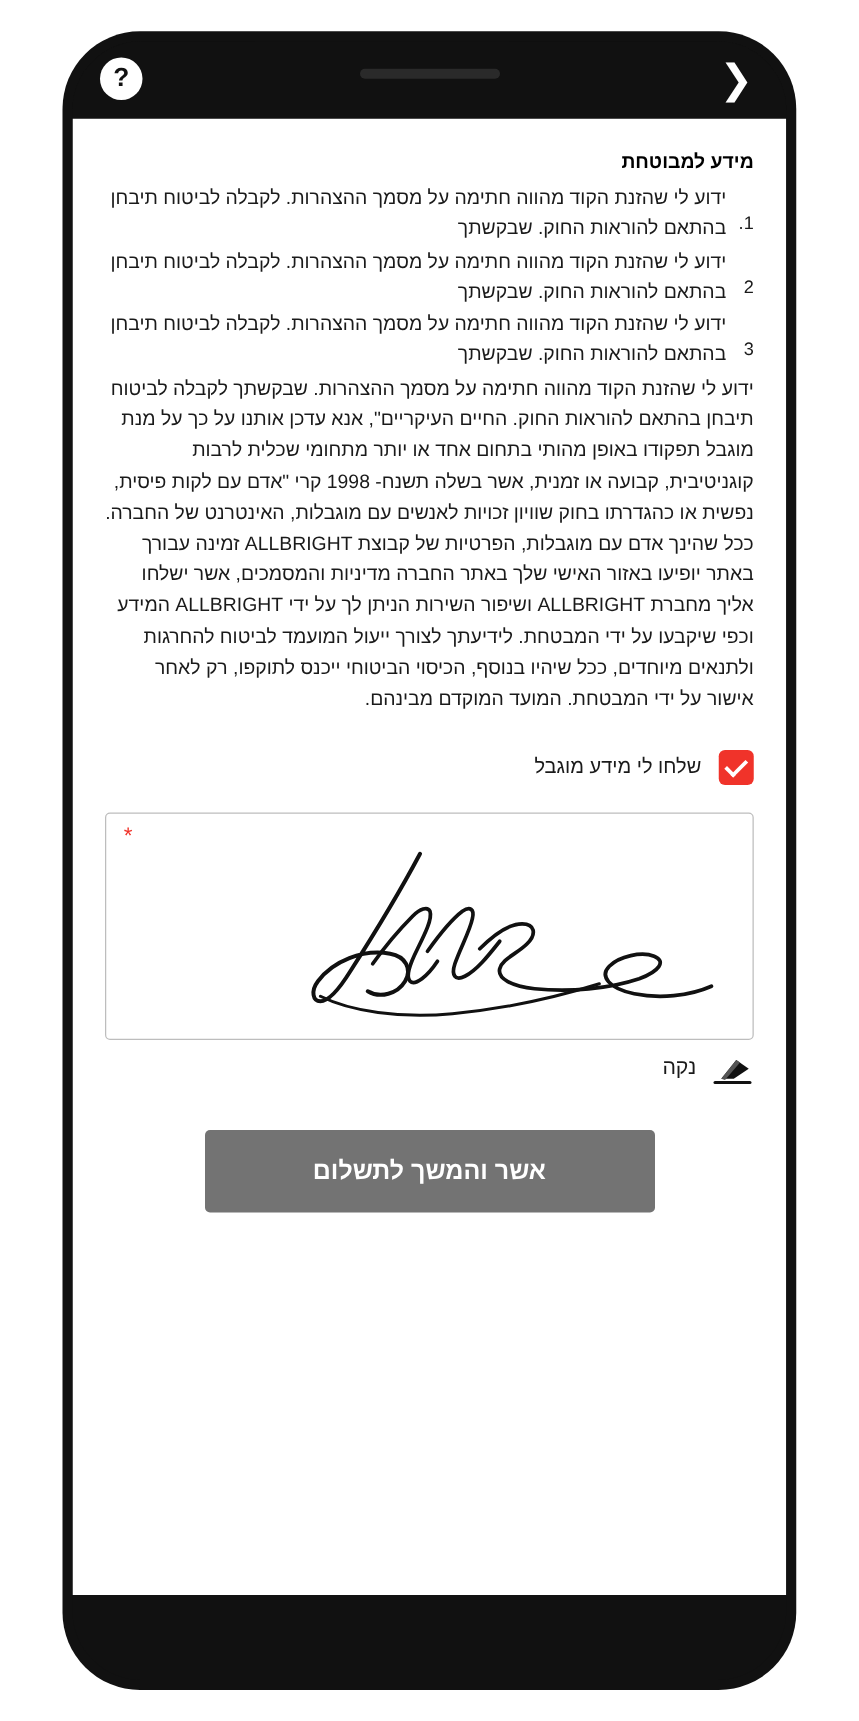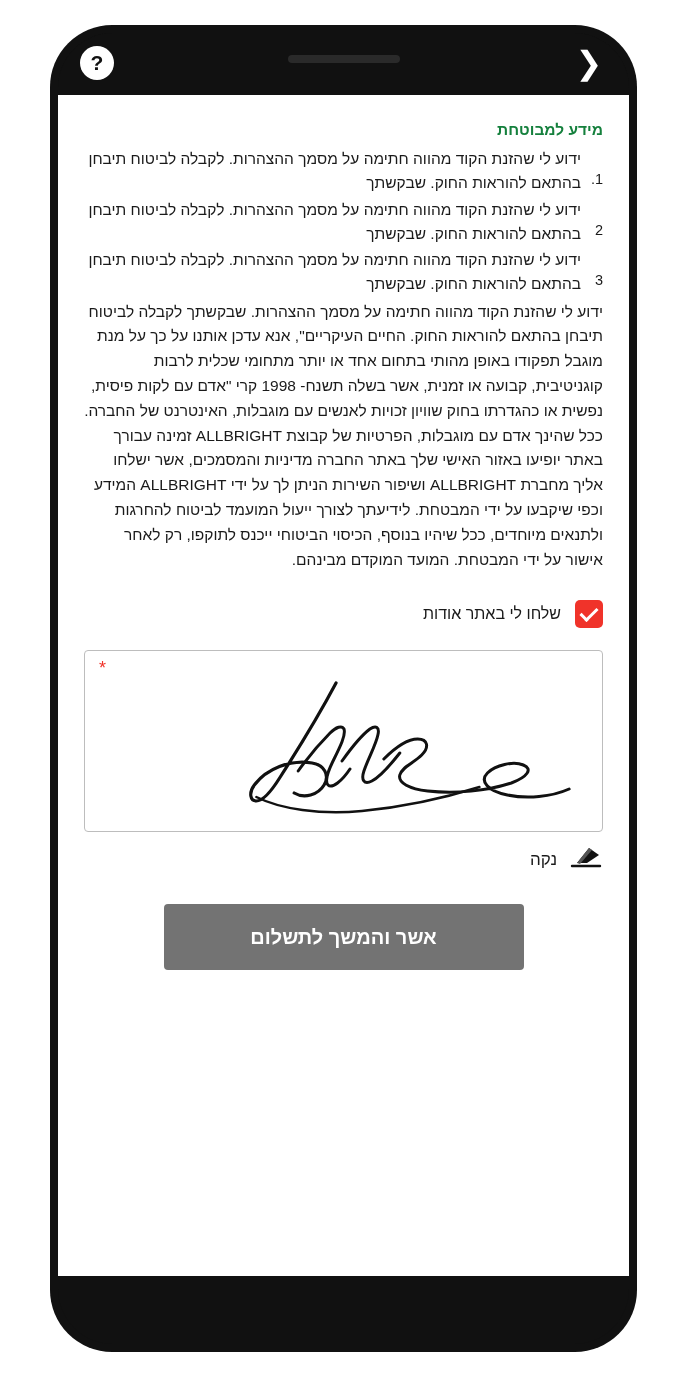--- a/index.html
+++ b/index.html
@@ -98,21 +98,21 @@
     overflow: hidden;
     box-sizing: border-box;
     padding: 24px 26px 0 26px;
     direction: rtl;
     text-align: right;
   }
 
   .sec-title {
     font-size: 15.5px;
     font-weight: bold;
-    color: #15803d;
+    color: #000000;
     margin: 0 0 6px 0;
     line-height: 1.45;
   }
 
   .numbered {
     margin: 0;
     padding: 0;
     list-style: none;
   }
 
@@ -204,21 +204,21 @@
     position: absolute;
     left: 0;
     top: 0;
     width: 100%;
     height: 100%;
   }
 
   .clear-row {
     display: flex;
     flex-direction: row;
-    align-items: flex-end;
+    align-items: flex-start;
     justify-content: flex-start;
     gap: 12px;
     margin-top: 12px;
     padding-left: 6px;
     direction: rtl;
   }
 
   .clear-label {
     font-size: 17px;
     color: #1a1a1a;
@@ -273,21 +273,21 @@
         <li>
           <span class="num">3</span>
           <span>ידוע לי שהזנת הקוד מהווה חתימה על מסמך ההצהרות. לקבלה לביטוח תיבחן בהתאם להוראות החוק. שבקשתך</span>
         </li>
       </ul>
 
       <p class="body-text">ידוע לי שהזנת הקוד מהווה חתימה על מסמך ההצהרות. שבקשתך לקבלה לביטוח תיבחן בהתאם להוראות החוק. החיים העיקריים", אנא עדכן אותנו על כך על מנת מוגבל תפקודו באופן מהותי בתחום אחד או יותר מתחומי שכלית לרבות קוגניטיבית, קבועה או זמנית, אשר בשלה תשנח- 1998  קרי "אדם עם לקות פיסית, נפשית או כהגדרתו בחוק שוויון זכויות לאנשים עם מוגבלות, האינטרנט של החברה.  ככל שהינך אדם עם מוגבלות, הפרטיות של קבוצת ALLBRIGHT זמינה עבורך באתר יופיעו באזור האישי שלך באתר החברה  מדיניות והמסמכים, אשר ישלחו אליך מחברת ALLBRIGHT ושיפור השירות הניתן לך על ידי ALLBRIGHT המידע וכפי שיקבעו על ידי המבטחת.   לידיעתך לצורך ייעול המועמד לביטוח להחרגות ולתנאים מיוחדים, ככל שיהיו בנוסף, הכיסוי הביטוחי ייכנס לתוקפו, רק לאחר אישור על ידי המבטחת. המועד המוקדם מבינהם.</p>
 
       <div class="consent-row">
         <div class="checkbox"></div>
-        <div class="consent-label">שלחו לי באתר אודות</div>
+        <div class="consent-label">שלחו לי מידע מוגבל</div>
       </div>
 
       <div class="sig-pad">
         <div class="sig-required">*</div>
         <svg class="sig-svg" viewBox="0 0 519 180" preserveAspectRatio="none">
           <g fill="none" stroke="#111111" stroke-linecap="round" stroke-linejoin="round">
             <path d="M252 32 C236 62, 214 98, 196 126 C186 142, 178 150, 172 150 C166 150, 164 142, 170 134 C182 118, 206 108, 228 112 C240 114, 246 124, 240 134 C234 144, 220 148, 210 142" stroke-width="3.2"></path>
             <path d="M214 120 C224 106, 236 92, 246 82 C252 76, 258 74, 260 78 C262 84, 256 96, 250 108 C244 120, 240 130, 244 134 C248 138, 258 130, 266 118" stroke-width="3"></path>
             <path d="M258 110 C268 96, 278 84, 286 78 C292 74, 296 76, 294 84 C292 94, 284 108, 280 120 C277 129, 280 134, 288 130 C298 125, 308 112, 316 102" stroke-width="3"></path>
             <path d="M300 108 C312 96, 324 88, 334 88 C344 88, 346 96, 338 104 C330 112, 318 116, 316 124 C314 132, 326 138, 344 140 C372 143, 404 140, 428 132 C444 126, 450 118, 440 114 C430 110, 412 114, 404 122 C396 130, 404 140, 424 144 C444 148, 468 146, 486 138" stroke-width="3"></path>

